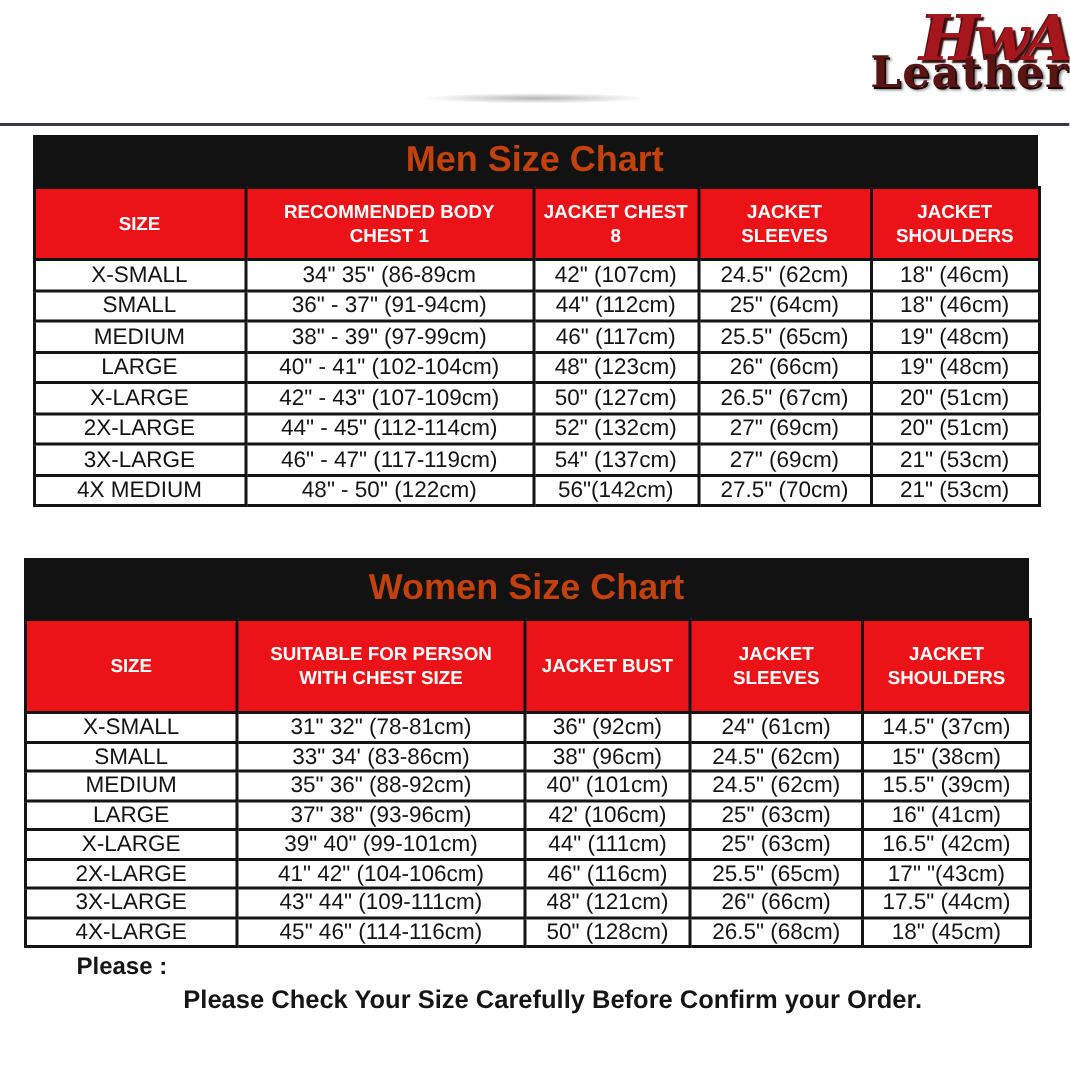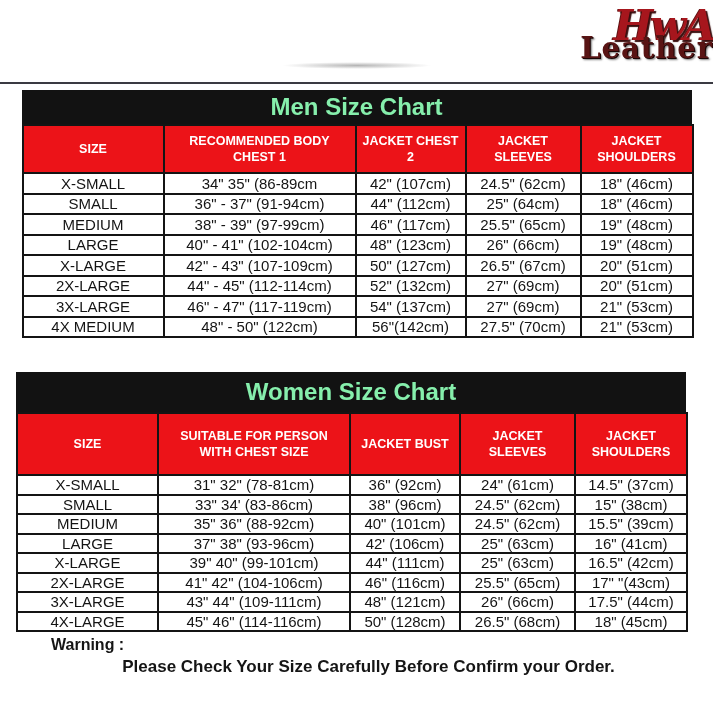--- a/index.html
+++ b/index.html
@@ -18,21 +18,21 @@
                background:radial-gradient(ellipse at center, rgba(120,120,120,.55), rgba(255,255,255,0) 70%);
                border-radius:50%; }
 
   .top-divider { width:713px; height:2px; background:#3a3a42; }
 
   
   .chart { width:670px; margin:0 auto; }
   .chart.men   { margin-top:6px; }
   .chart.women { margin-top:34px;margin-left:16px; }
 
-  .title-bar { background:#121212; color:#86efac; text-align:center;
+  .title-bar { background:#121212; color:#c2410c; text-align:center;
                font-weight:bold; font-size:24px; }
   .men   .title-bar { height:34px; line-height:34px; }
   .women .title-bar { height:40px; line-height:40px; }
 
   table { width:670px; border-collapse:collapse; table-layout:fixed; }
   th, td { border:2px solid #141414; text-align:center; vertical-align:middle; }
   th { background:#ec1318; color:#ffffff; font-size:12.5px; font-weight:bold;
        white-space:pre-line; line-height:16px; }
   .men   th { padding:7px 2px; }
   .women th { padding:14px 2px; }
@@ -65,21 +65,21 @@
         <col style="width:110px">
       <col style="width:115px">
         <col style="width:112px">
     </colgroup>
     <thead>
         <tr>
           <th>SIZE</th>
           <th>RECOMMENDED BODY
 CHEST 1</th>
           <th>JACKET CHEST
-2</th>
+8</th>
           <th>JACKET
 SLEEVES</th>
           <th>JACKET
 SHOULDERS</th>
         </tr>
       </thead>
     <tbody>
         <tr>
           <td>X-SMALL</td>
           <td>34" 35" (86-89cm</td>
@@ -217,15 +217,15 @@
           <td>45" 46" (114-116cm)</td>
           <td>50" (128cm)</td>
           <td>26.5" (68cm)</td>
           <td>18" (45cm)</td>
         </tr>
       </tbody>
   </table>
 </div>
 
 <div class="footer">
-  <div class="warning-label">Warning :</div>
+  <div class="warning-label">Please :</div>
   <div class="warning-text">Please Check Your Size Carefully Before Confirm your Order.</div>
 </div>
 
 </body></html>

